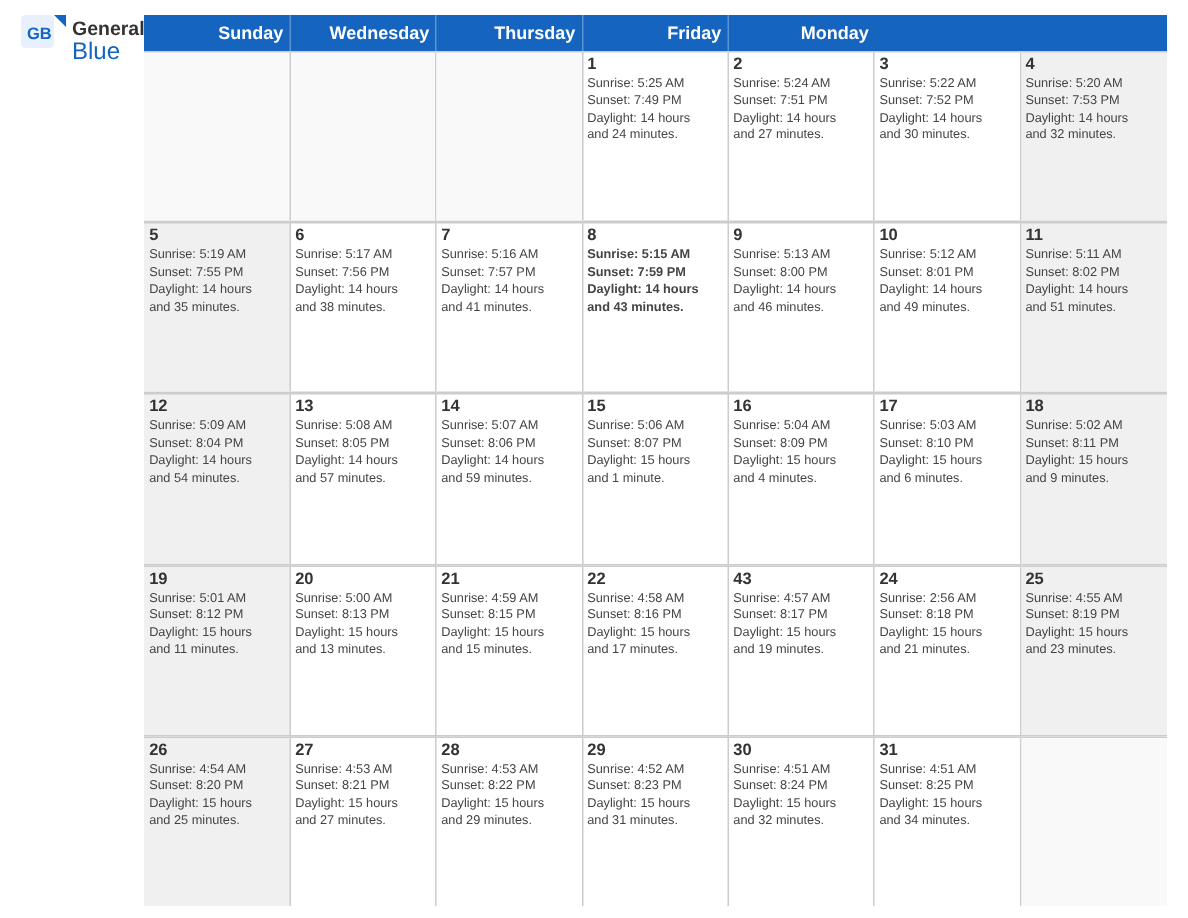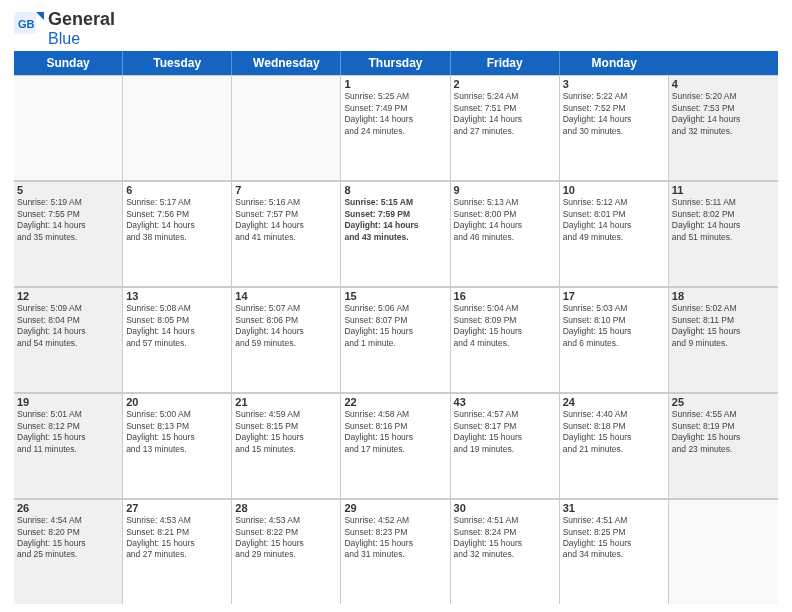--- a/index.html
+++ b/index.html
@@ -8,21 +8,21 @@
       background: #fff;
       width: 792px;
       height: 612px;
       overflow: hidden;
     }
     .page {
       width: 792px;
       height: 612px;
       padding: 10px 14px 8px 14px;
       display: flex;
-      flex-direction: column;
+      flex-direction: row;
     }
     .header {
       display: flex;
       justify-content: space-between;
       align-items: flex-start;
       margin-bottom: 4px;
     }
     .logo {
       display: flex;
       flex-direction: column;
@@ -48,21 +48,21 @@
     .cal-header {
       display: grid;
       grid-template-columns: repeat(7, 1fr);
       background: #1565c0;
       color: #fff;
       font-weight: bold;
       font-size: 12px;
     }
     .cal-header-cell {
       padding: 5px 4px;
-      text-align: center;
+      text-align: right;
       border-right: 1px solid rgba(255,255,255,0.3);
     }
     .cal-header-cell:last-child { border-right: none; }
     .cal-body {
       flex: 1;
       display: flex;
       flex-direction: column;
     }
     .cal-row {
       display: grid;
@@ -104,35 +104,34 @@
     <div class="logo">
   <div style="display:flex;align-items:center;">
     <div style="margin-right:4px;">
       <svg width="30" height="30" viewBox="0 0 30 30">
         <rect x="0" y="0" width="22" height="22" rx="3" fill="#e8f0fe"></rect>
         <text x="4" y="16" font-size="11" font-weight="bold" fill="#1565c0">GB</text>
         <polygon points="22,0 30,0 30,8" fill="#1565c0"></polygon>
       </svg>
     </div>
     <div>
-      <div style="font-size:18px;font-weight:bold;color:#333;line-height:1.1;">General</div>
+      <div style="font-size:13px;font-weight:bold;color:#333;line-height:1.1;">General</div>
       <div style="font-size:16px;font-weight:normal;color:#1565c0;line-height:1.1;">Blue</div>
     </div>
   </div>
 </div>
     <div class="title-block">
       <div class="title-month"></div>
       <div class="title-location"></div>
     </div>
   </div>
 
   <div class="calendar">
     <div class="cal-header">
     <div class="cal-header-cell">Sunday</div>
-        <div class="cal-header-cell">Tuesday</div>
         <div class="cal-header-cell">Wednesday</div>
         <div class="cal-header-cell">Thursday</div>
         <div class="cal-header-cell">Friday</div>
         <div class="cal-header-cell">Monday</div>
       </div>
     <div class="cal-body">
     <div class="cal-row">
           <div class="cal-cell empty"></div>
           <div class="cal-cell empty"></div>
           <div class="cal-cell empty"></div>
@@ -298,21 +297,21 @@
           </div>
           <div class="cal-cell">
             <span class="cell-date">43</span>
             <div class="cell-info" style="white-space: pre-line;">Sunrise: 4:57 AM
 Sunset: 8:17 PM
 Daylight: 15 hours
 and 19 minutes.</div>
           </div>
           <div class="cal-cell">
             <span class="cell-date">24</span>
-            <div class="cell-info" style="white-space: pre-line;">Sunrise: 4:40 AM
+            <div class="cell-info" style="white-space: pre-line;">Sunrise: 2:56 AM
 Sunset: 8:18 PM
 Daylight: 15 hours
 and 21 minutes.</div>
           </div>
           <div class="cal-cell shaded">
             <span class="cell-date">25</span>
             <div class="cell-info" style="white-space: pre-line;">Sunrise: 4:55 AM
 Sunset: 8:19 PM
 Daylight: 15 hours
 and 23 minutes.</div>

